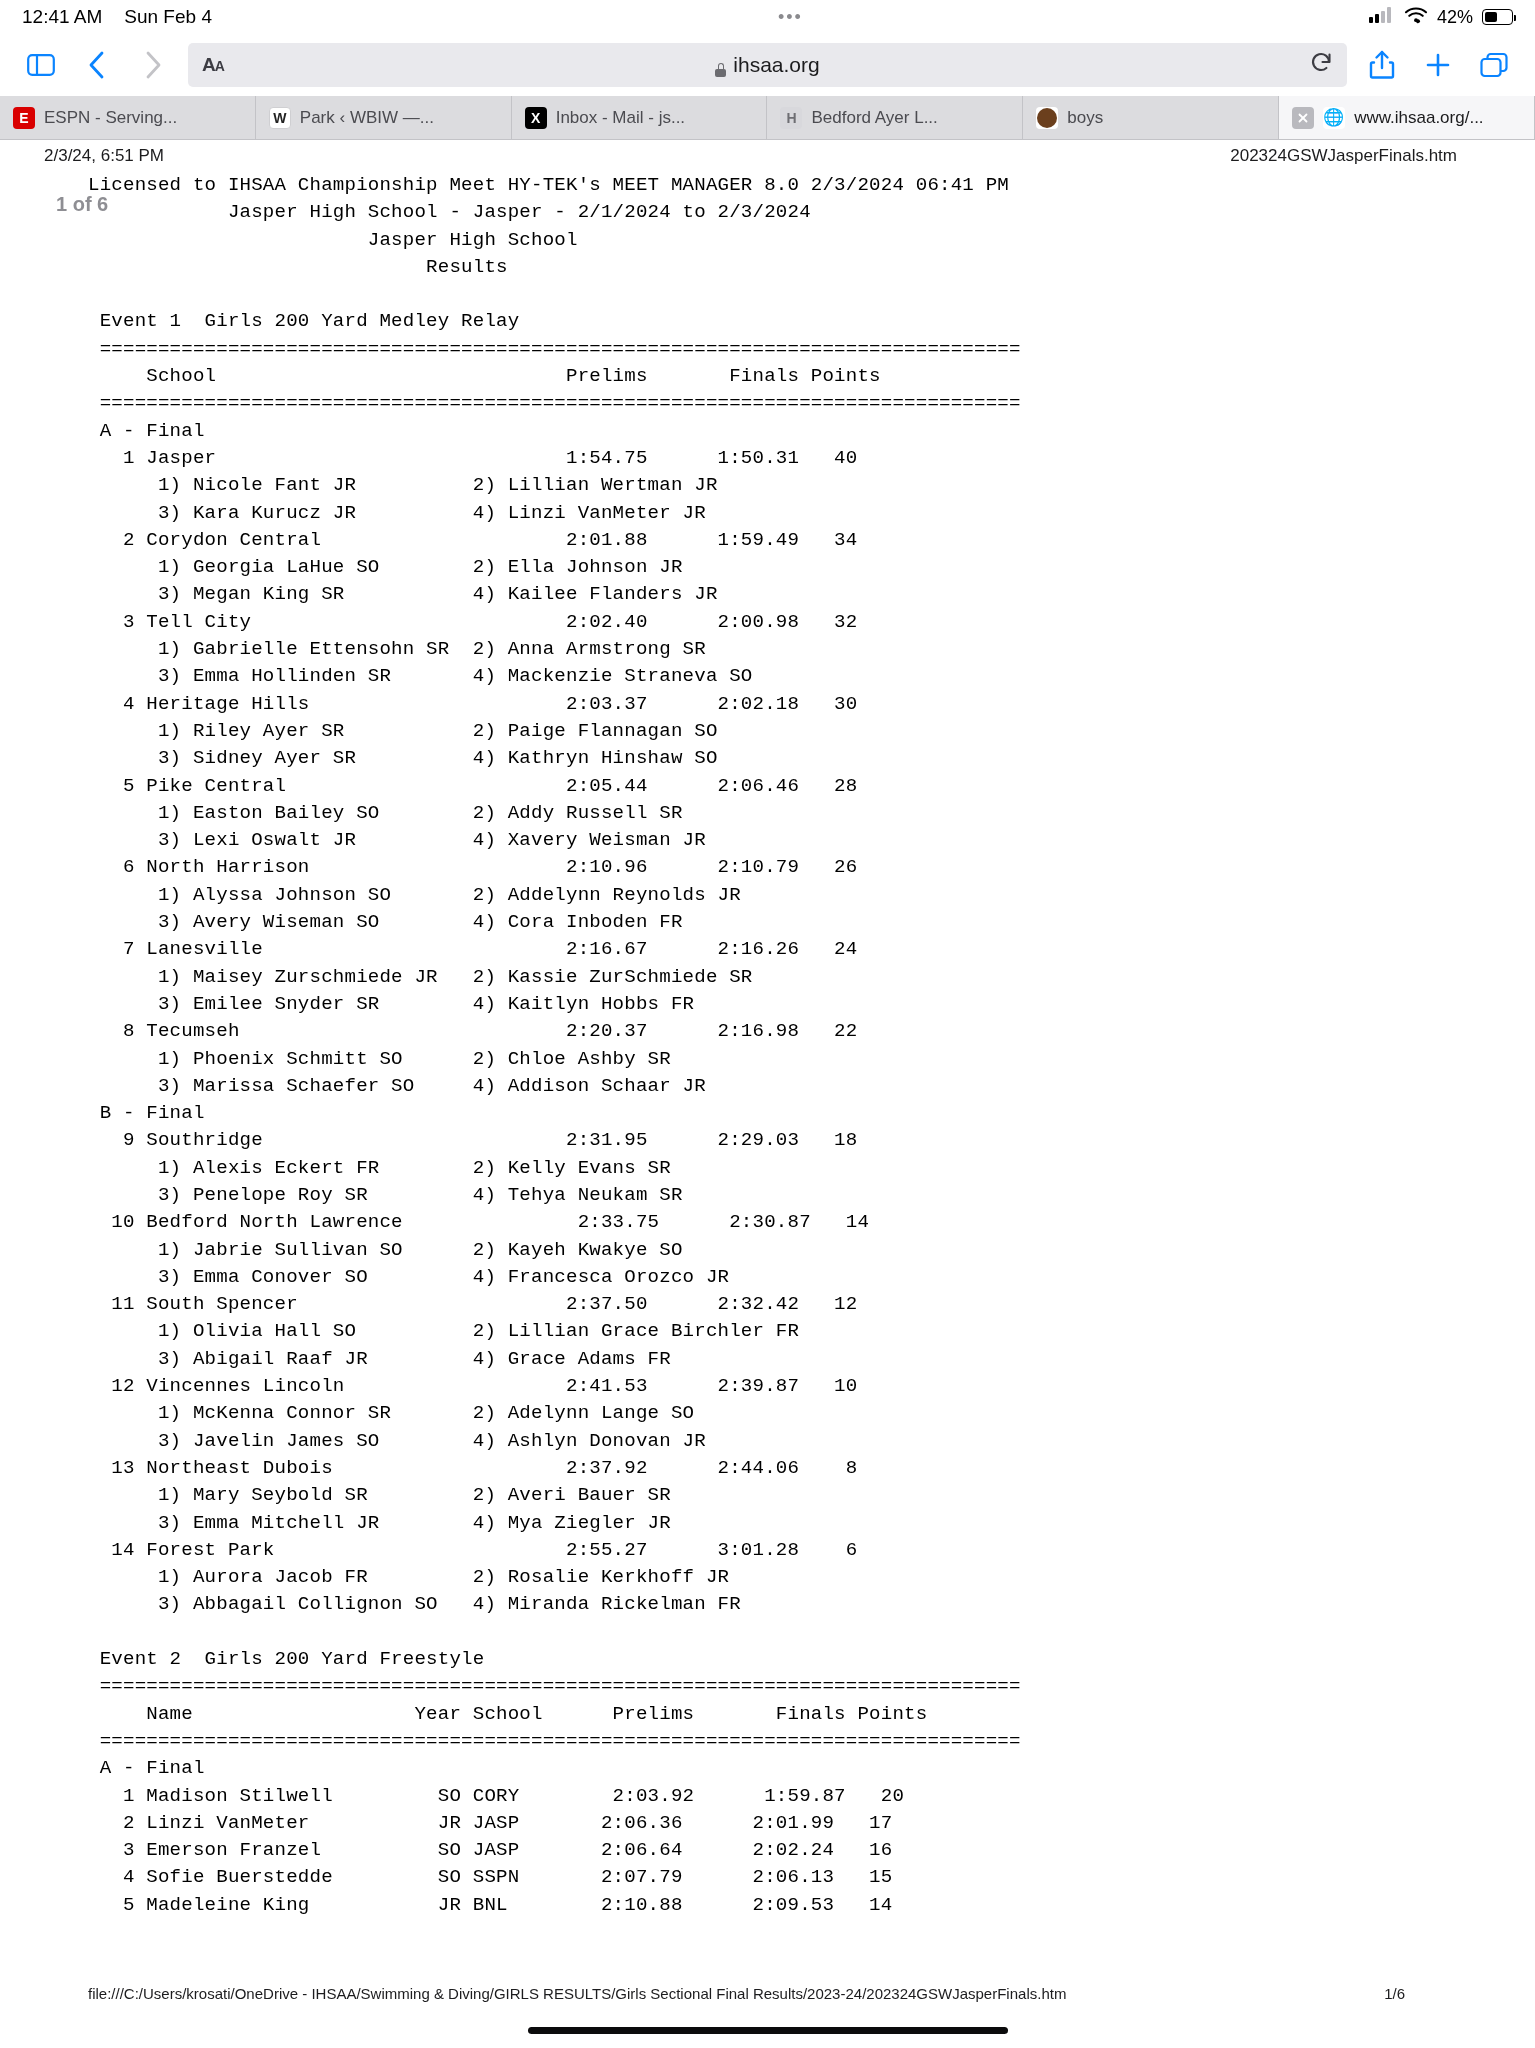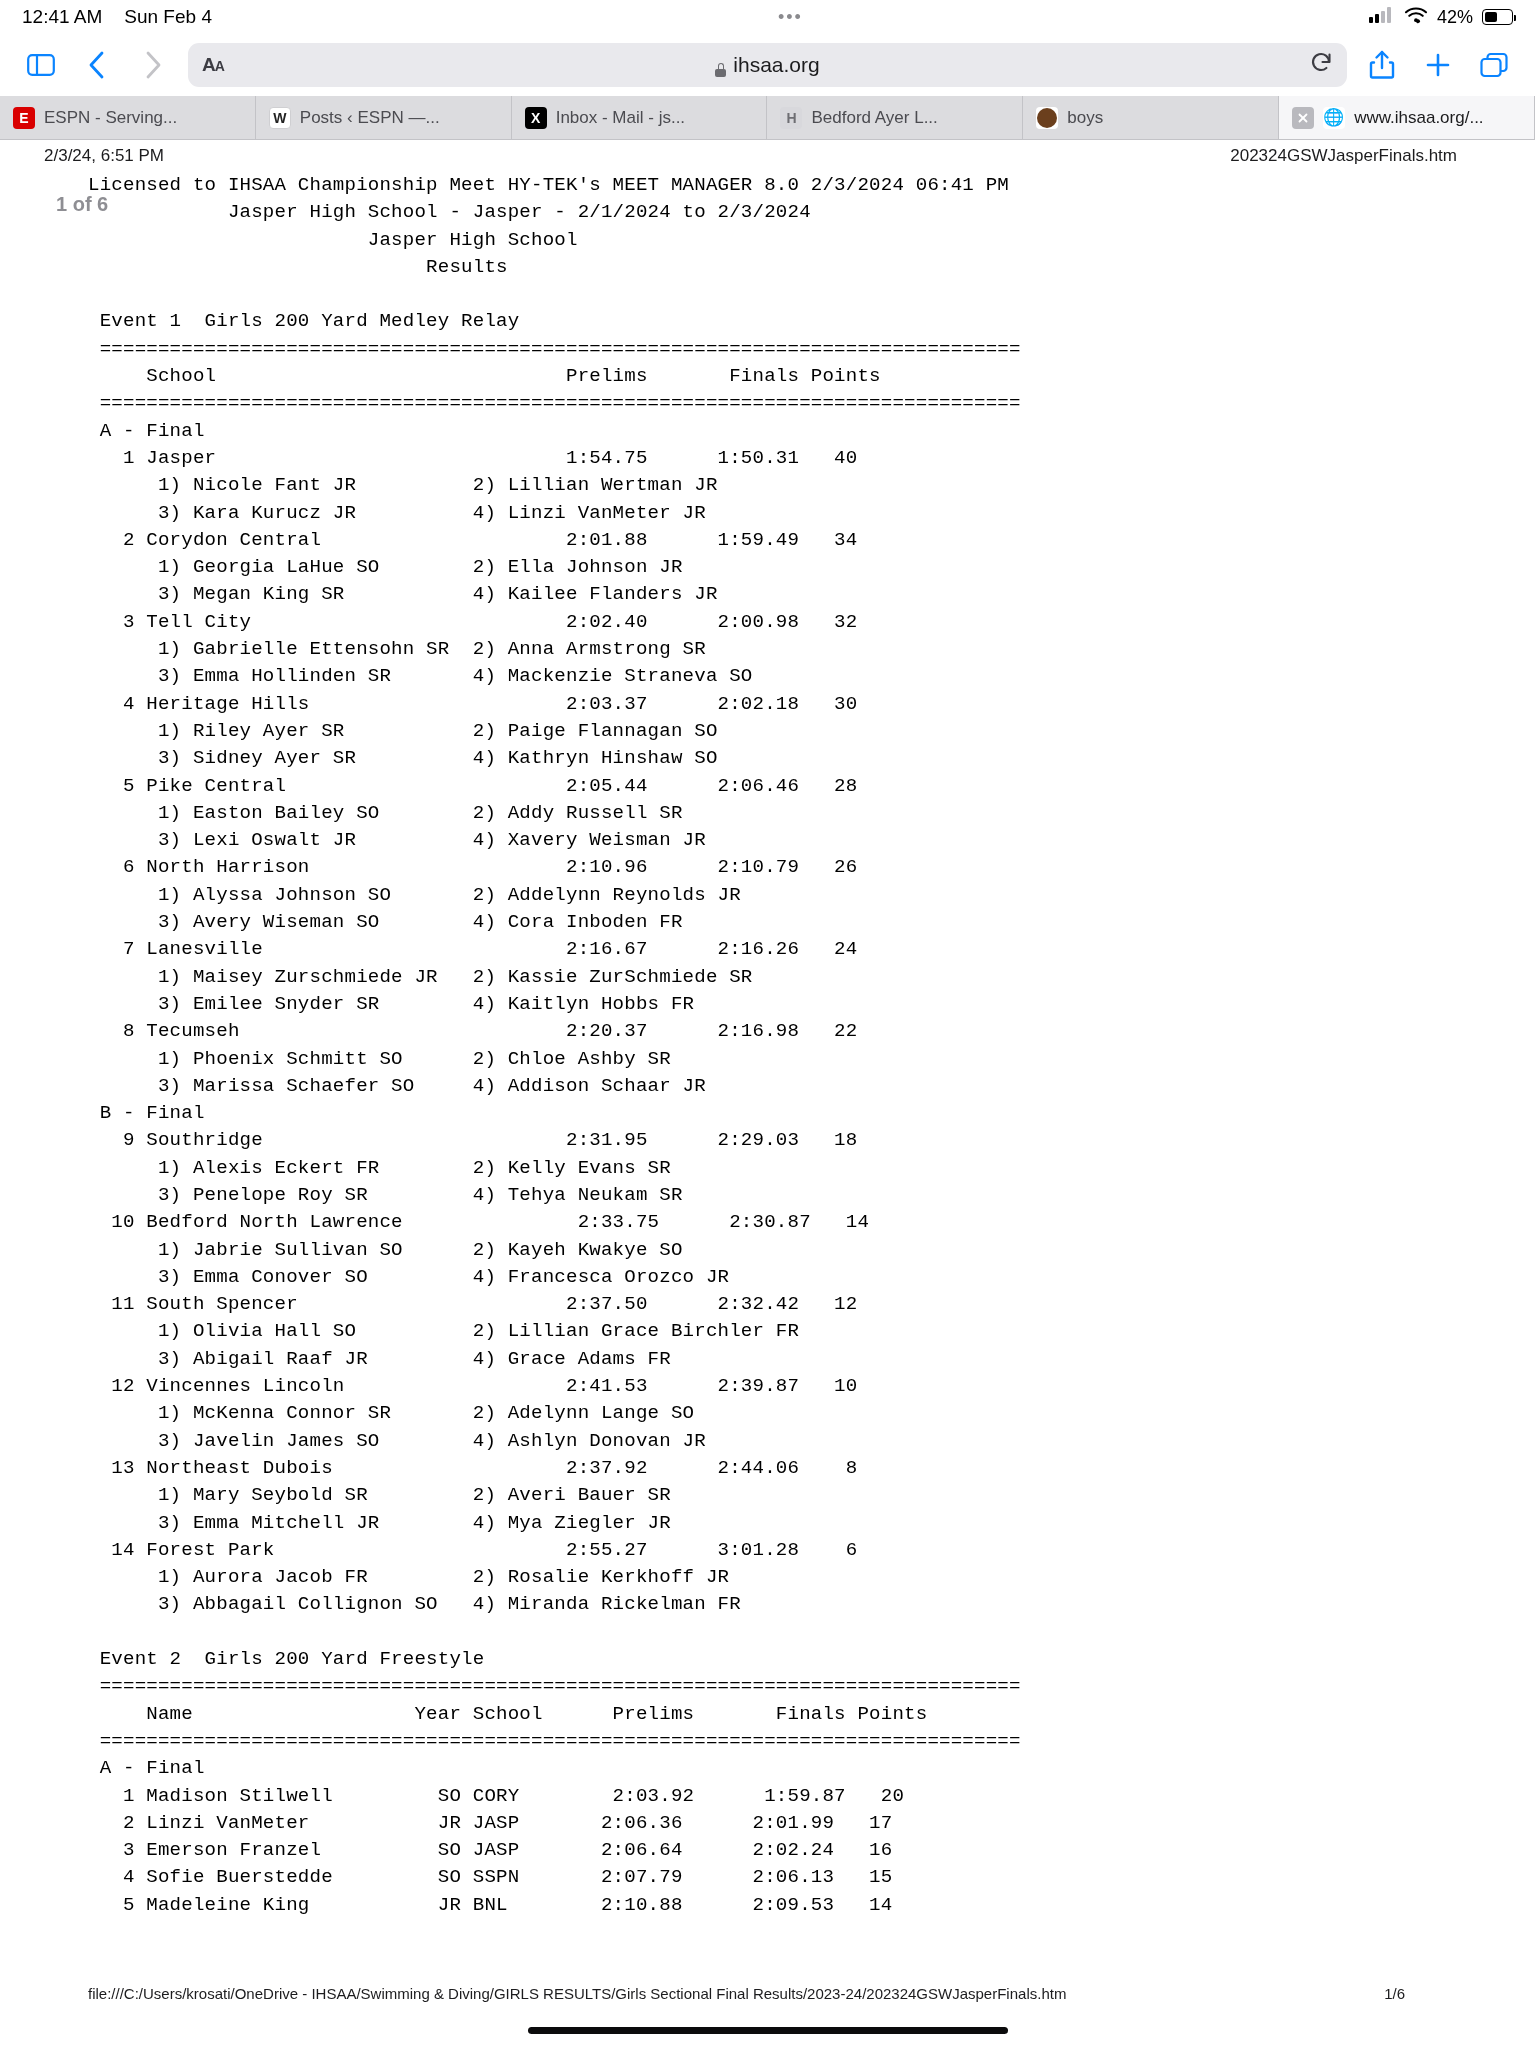--- a/index.html
+++ b/index.html
@@ -50,21 +50,21 @@
     width: 42px; height: 42px;
     display: flex; align-items: center; justify-content: center;
     color: #0a84ff;
     border-radius: 8px;
   }
   .tbtn.dim { color: #c3c3c7; }
   .urlbar {
     flex: 1;
     height: 44px;
     background: #e9e9ed;
-    border-radius: 11px;
+    border-radius: 5px;
     display: flex; align-items: center;
     padding: 0 14px;
     position: relative;
   }
   .urlbar .aa { font-size: 19px; color: #3c3c43; font-weight: 600; letter-spacing: -1px;}
   .urlbar .aa small { font-size: 14px; }
   .urlbar .center {
     position: absolute; left: 0; right: 0;
     display: flex; align-items: flex-end; justify-content: center; gap: 7px;
     font-size: 21px; color: #1c1c1e;
@@ -265,21 +265,21 @@
   </div>
 </div>
 
 <div class="tabstrip">
   <div class="tab">
     <span class="favicon fi-espn">E</span>
     <span class="label">ESPN - Serving...</span>
   </div>
   <div class="tab">
     <span class="favicon fi-w">W</span>
-    <span class="label">Posts ‹ ESPN —...</span>
+    <span class="label">Park ‹ WBIW —...</span>
   </div>
   <div class="tab">
     <span class="favicon fi-x">X</span>
     <span class="label">Inbox - Mail - js...</span>
   </div>
   <div class="tab">
     <span class="favicon fi-h">H</span>
     <span class="label">Bedford Ayer L...</span>
   </div>
   <div class="tab">

